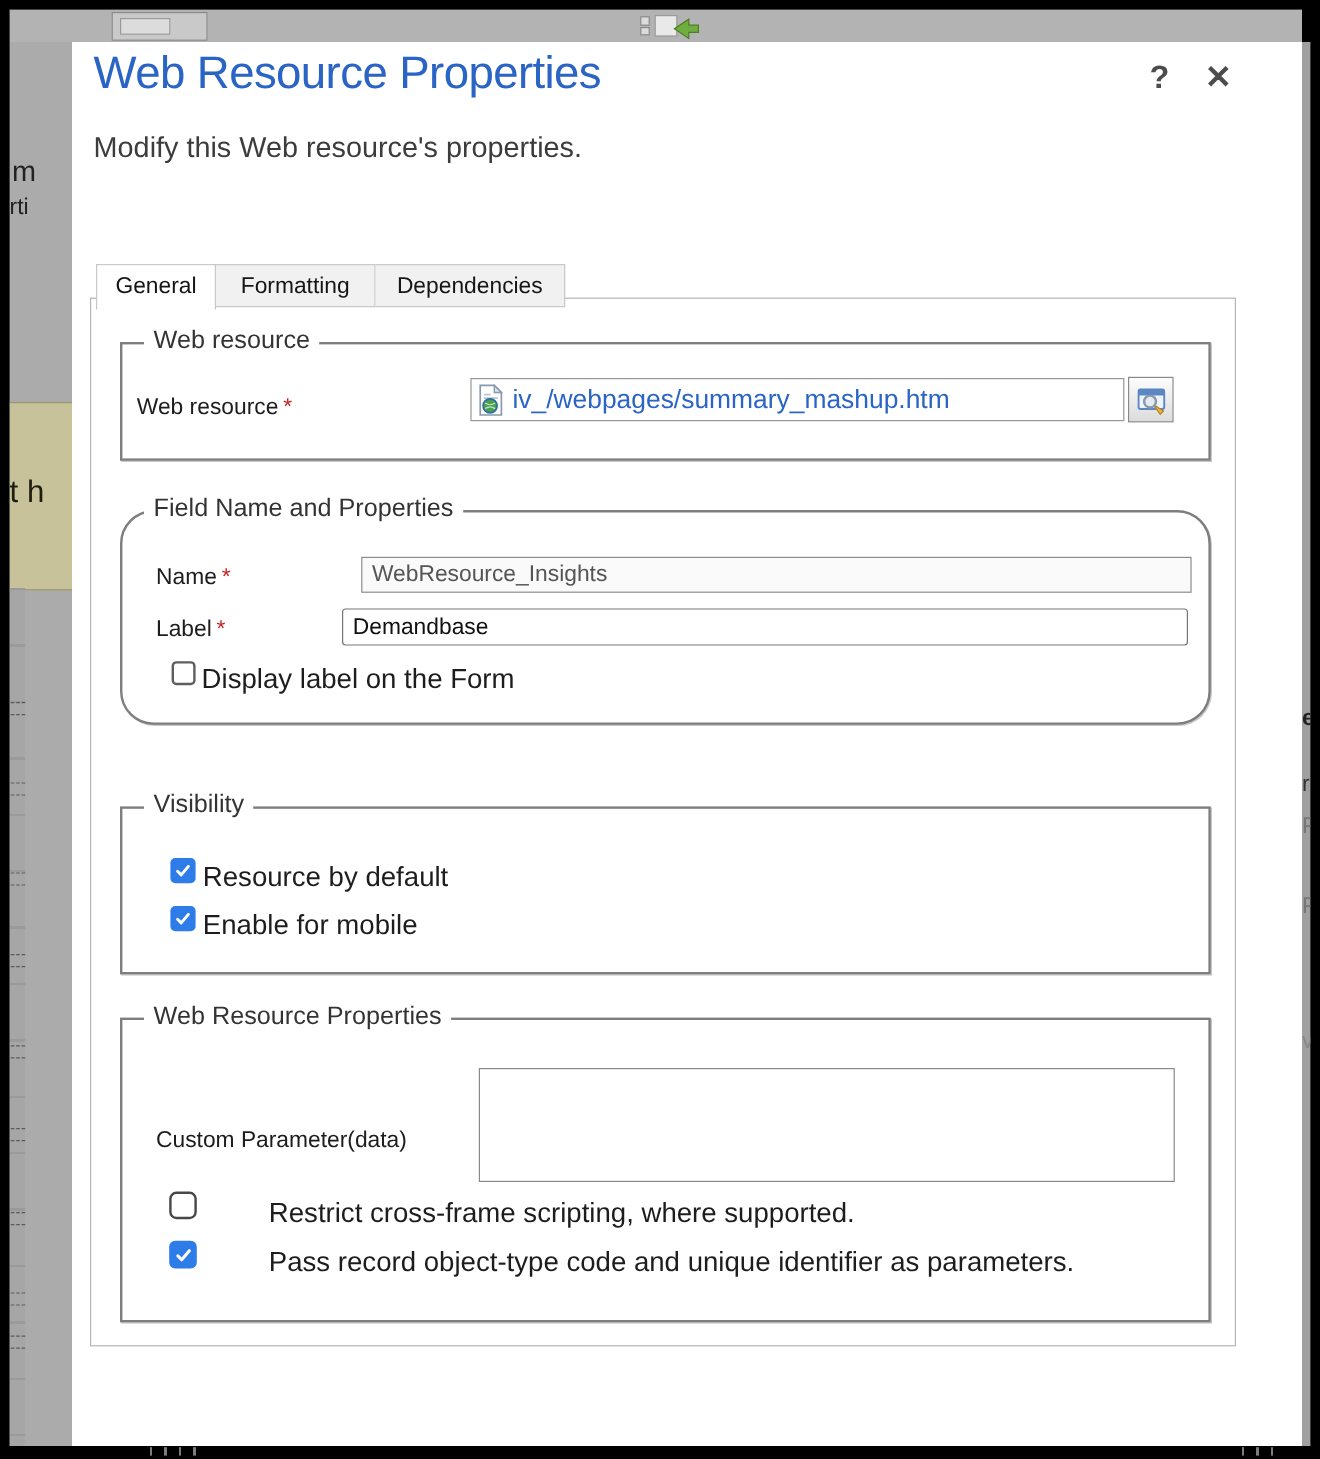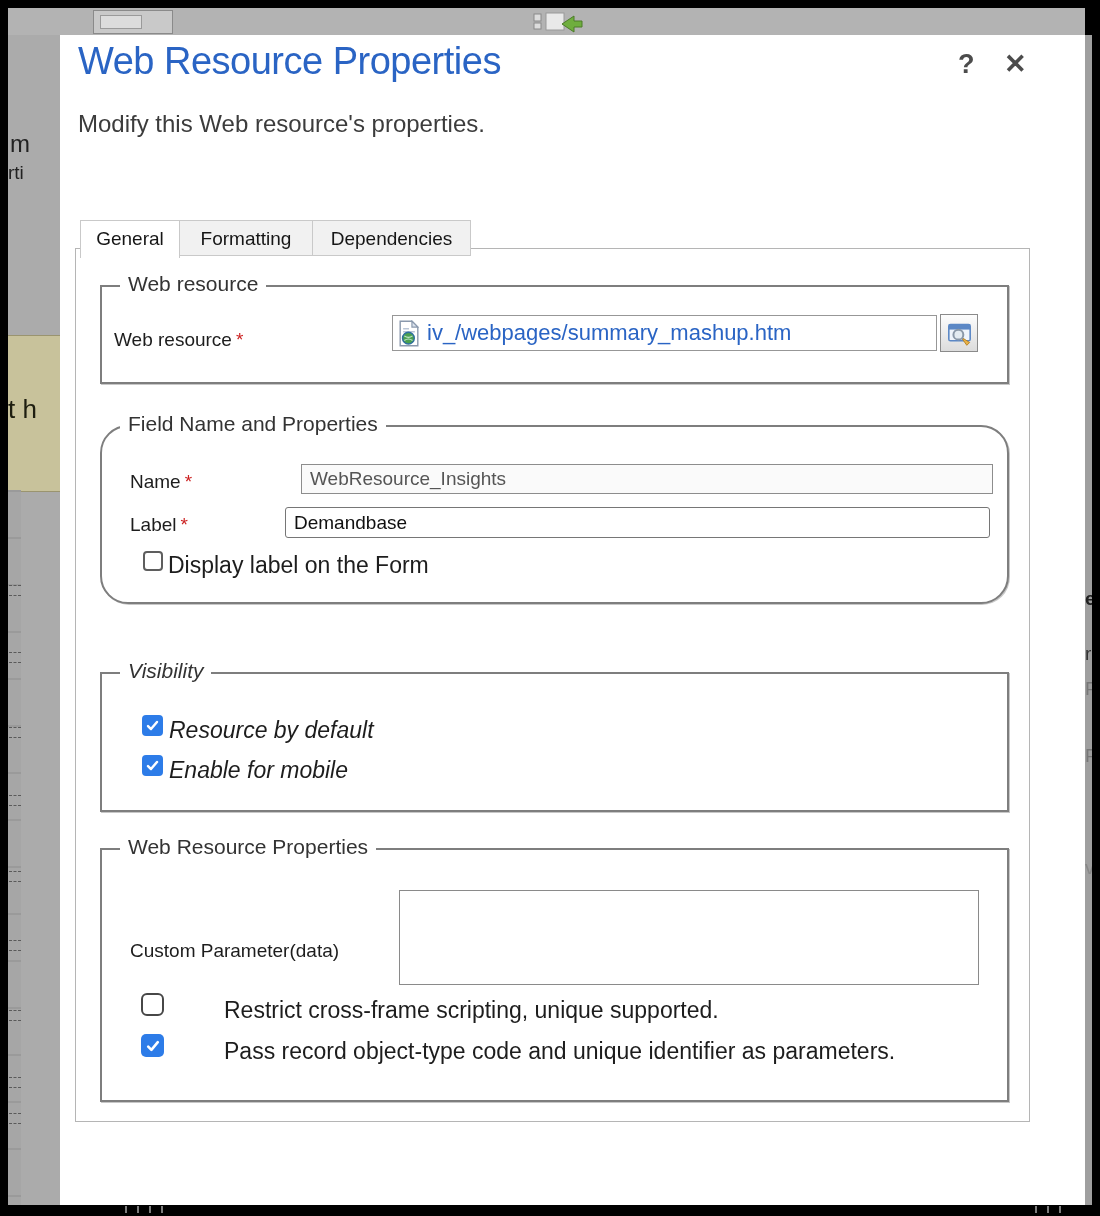--- a/index.html
+++ b/index.html
@@ -38,21 +38,21 @@
   .tab.t-general{width:100px;}
   .tab.t-formatting{width:133px;}
   .tab.t-dependencies{width:158px;}
   
   .panel{position:absolute;left:15px;top:213px;width:955px;height:874px;border:1px solid #b5b5b5;background:#fff;box-sizing:border-box;z-index:1;}
   
   .fs{position:absolute;border:2px solid #7e7e7e;box-shadow:1px 1px 0 rgba(0,0,0,0.22);background:#fff;z-index:3;}
   .fs-legend{position:absolute;top:-15px;left:18px;background:#fff;padding:0 8px;font-size:21px;color:#333;}
   .fs1{left:40px;top:250px;width:905px;height:95px;}
   .fs2{left:40px;top:390px;width:905px;height:175px;border-radius:28px;}
-  .fs3{left:40px;top:637px;width:905px;height:136px;font-style:italic;}
+  .fs3{left:40px;top:637px;width:905px;height:136px;}
   .fs4{left:40px;top:813px;width:905px;height:250px;}
   .fld-label{position:absolute;font-size:19px;color:#1d1d1d;white-space:nowrap;}
   .req{color:#cc2222;margin-left:4px;font-size:19px;}
   
   .wr-input{position:absolute;left:290px;top:28px;width:545px;height:36px;border:1px solid #979797;box-sizing:border-box;
             display:flex;align-items:center;padding-left:4px;background:#fff;cursor:text;}
   .wr-input .url{font-size:22px;color:#2a64c4;margin-left:6px;white-space:nowrap;}
   .lookup-btn{position:absolute;left:838px;top:27px;width:38px;height:38px;border:1px solid #8a8a8a;box-sizing:border-box;
               background:linear-gradient(180deg,#fdfdfd,#dcdcdc);display:flex;align-items:center;justify-content:center;cursor:pointer;}
   
@@ -191,21 +191,21 @@
         </svg>
     </div>
     <div class="cb-label" style="left:67px;top:83px;">Enable for mobile</div>
   </div>
 
   <div class="fs fs4">
     <div class="fs-legend">Web Resource Properties</div>
     <div class="fld-label" style="left:28px;top:90px;">Custom Parameter(data)</div>
     <div class="textarea"></div>
     <div class="cb unchecked big" style="left:39px;top:143px;"></div>
-    <div class="cb-label" style="left:122px;top:147px;">Restrict cross-frame scripting, unique supported.</div>
+    <div class="cb-label" style="left:122px;top:147px;">Restrict cross-frame scripting, where supported.</div>
     <div class="cb checked big" style="left:39px;top:184px;">
       <svg width="16" height="16" viewBox="0 0 16 16">
           <path d="M3.2 8.6l3.2 3.2 6.4-7.6" stroke="#fff" stroke-width="2.6" fill="none" stroke-linecap="round" stroke-linejoin="round"></path>
         </svg>
     </div>
     <div class="cb-label" style="left:122px;top:188px;">Pass record object-type code and unique identifier as parameters.</div>
   </div>
 
 
 </div>

